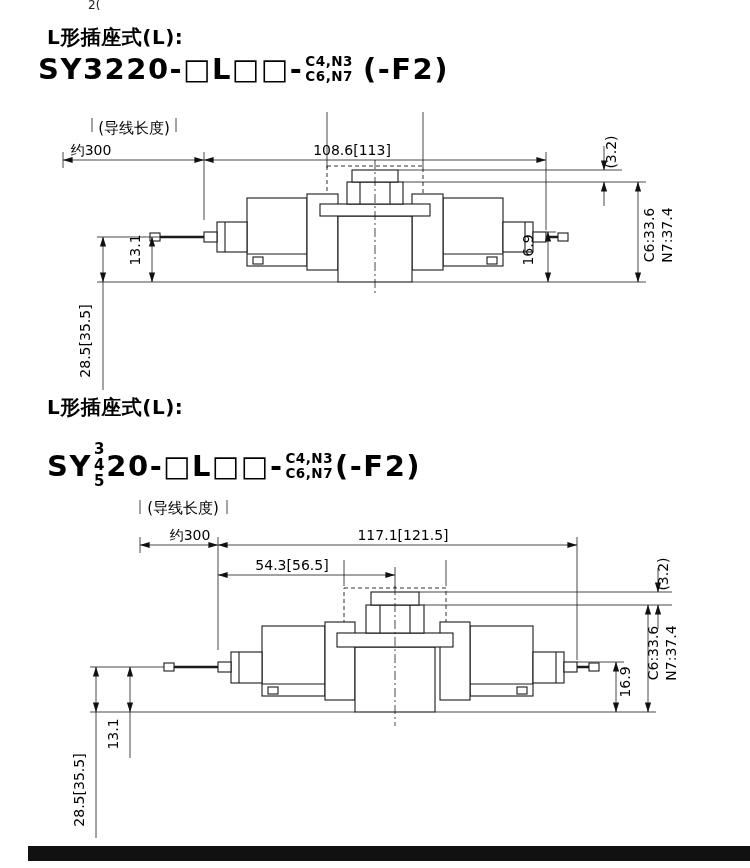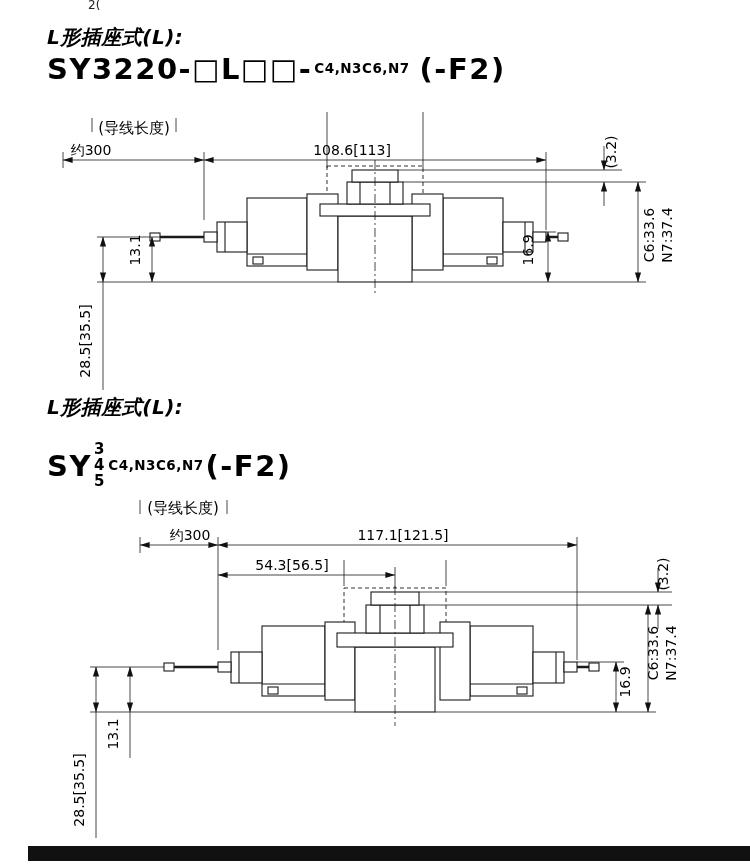--- a/index.html
+++ b/index.html
@@ -2,24 +2,24 @@
 <html><head>
 <meta charset="utf-8">
 <style>
   * { margin:0; padding:0; box-sizing:border-box; }
   html,body { background:#fff; }
   body {
     width:750px; height:868px; position:relative; overflow:hidden;
     font-family:"DejaVu Sans","Liberation Sans",sans-serif; color:#000;
   }
   .abs { position:absolute; }
-  .heading { font-size:20px; font-weight:700; letter-spacing:.5px;font-style:italic; }
+  .heading { font-size:20px; font-weight:700; letter-spacing:.5px; }
   .model { display:flex; align-items:center; font-weight:700; }
   .model .big { font-size:29px; letter-spacing:1.5px; white-space:pre; }
-  .stack2 { display:flex; flex-direction:row; justify-content:flex-start;
+  .stack2 { display:flex; flex-direction:column; justify-content:flex-start;
             font-size:13.5px; line-height:1.12; letter-spacing:.5px; margin:0 2px; }
   .stack3 { display:flex; flex-direction:column; align-items:center;
             font-size:15px; line-height:1.05; margin:0 2px; }
   .suffix-gap { margin-left:8px; }
   .frag { font-size:12px; color:#222; }
   .footer-bar { background:#111; height:15px; }
 
   
   svg text { font-family:"DejaVu Sans","Liberation Sans",sans-serif; fill:#000; }
   .dim-text { font-size:14px; }
@@ -31,21 +31,21 @@
   .cl   { fill:none; stroke:#1a1a1a; stroke-width:.8; stroke-dasharray:9 3 2 3; }
   .dash { fill:none; stroke:#1a1a1a; stroke-width:.9; stroke-dasharray:4 3; }
 </style>
 </head>
 <body>
 
 <div class="abs frag" style="left:88px; top:-2px;">2(</div>
 
 <div class="abs heading" style="left:47px; top:24px;">L形插座式(L):</div>
 
-<div class="abs model" style="left:47px; top:52px;">
+<div class="abs model" style="left:38px; top:52px;">
   <span class="big">SY3220-□L□□-</span>
   <span class="stack2">
     <span>C4,N3</span>
     <span>C6,N7</span>
   </span>
   <span class="big suffix-gap">(-F2)</span>
 </div>
 
 <svg class="abs" style="left:0; top:95px;" width="750" height="305" viewBox="0 95 750 305">
   <defs>
@@ -136,20 +136,21 @@
 
 <div class="abs heading" style="left:47px; top:394px;">L形插座式(L):</div>
 
 <div class="abs model" style="left:47px; top:442px;">
   <span class="big">SY</span>
   <span class="stack3">
     <span>3</span>
     <span>4</span>
     <span>5</span>
   </span>
+  <span class="big">20-□L□□-</span>
   <span class="stack2">
     <span>C4,N3</span>
     <span>C6,N7</span>
   </span>
   <span class="big">(-F2)</span>
 </div>
 
 <svg class="abs" style="left:0; top:488px;" width="750" height="356" viewBox="0 488 750 356">
   <defs>
     <marker id="a2" viewBox="0 0 10 8" markerWidth="10" markerHeight="8" refX="9.6" refY="4" orient="auto-start-reverse" markerUnits="userSpaceOnUse">

